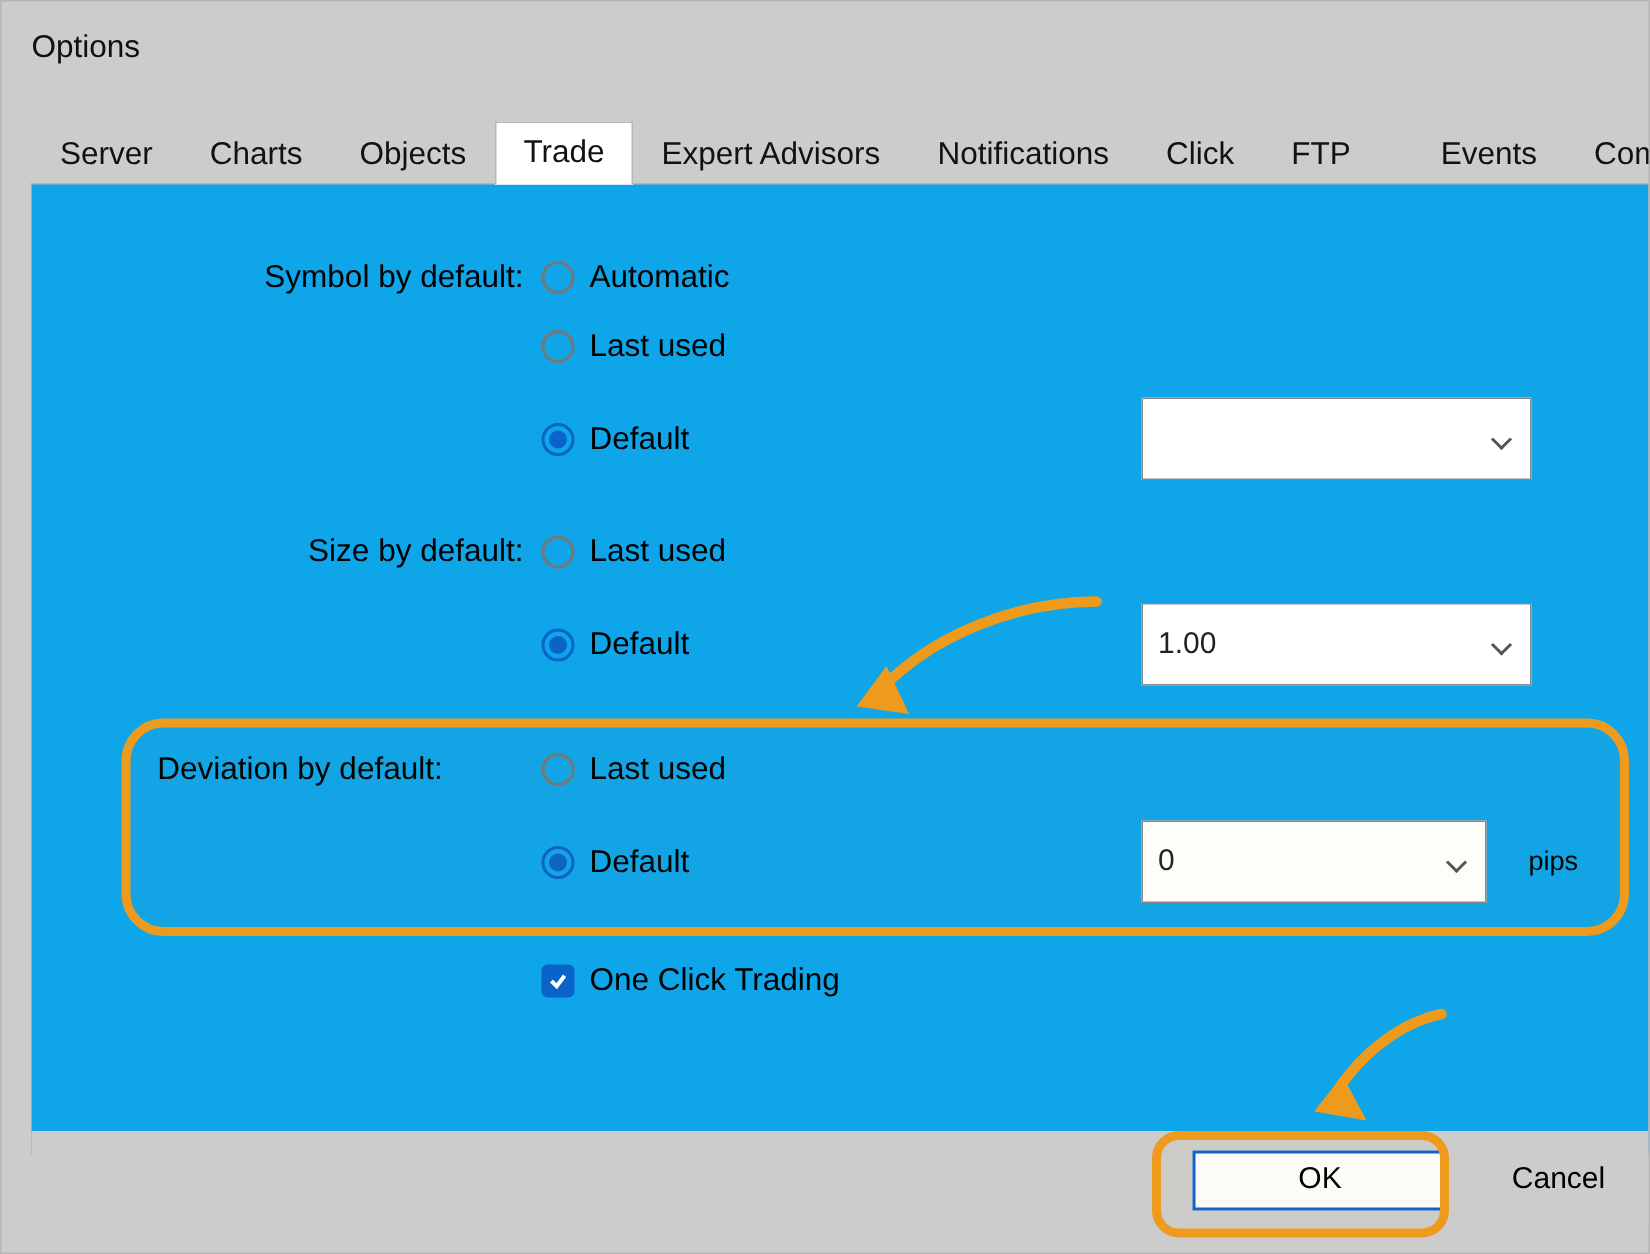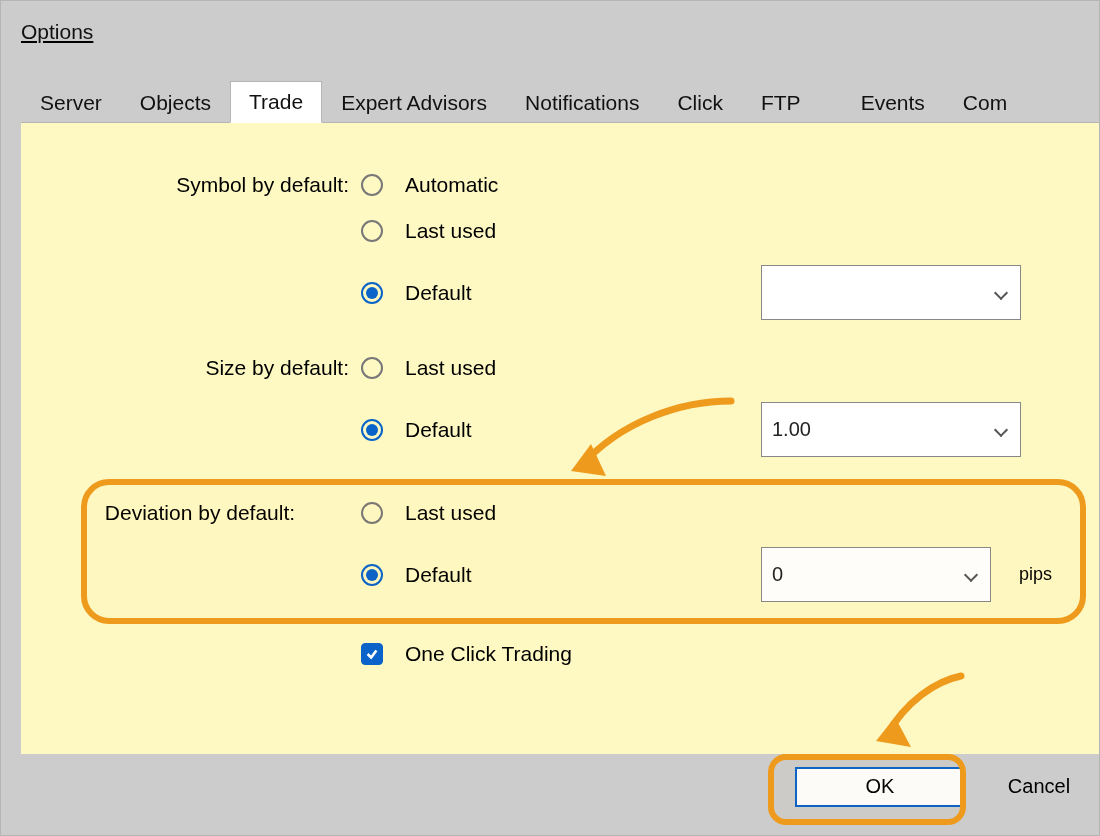--- a/index.html
+++ b/index.html
@@ -3,21 +3,20 @@
 <meta charset="utf-8">
 <style>
   * { box-sizing: border-box; font-family: "Segoe UI", Arial, sans-serif; }
   html, body { margin: 0; padding: 0; background: #fff; }
   .window {
     width: 1100px; height: 836px;
     background: #cccccc;
     border: 1px solid #b5b5b5;
     position: relative;
     overflow: hidden;
-    text-decoration: underline;
   }
   .titlebar {
     height: 62px;
     display: flex; align-items: center;
     padding-left: 20px;
     font-size: 21px;
     color: #111;
   }
   .tabs {
     position: absolute;
@@ -38,36 +37,36 @@
   .tab.active {
     background: #fff;
     border-color: #b5b5b5;
     border-bottom: 1px solid #fff;
     position: relative;
     z-index: 2;
   }
   .content {
     position: absolute;
     left: 20px; right: 0; top: 121px; bottom: 65px;
-    background: #fef9c3;
+    background: #0ea5e9;
     border-top: 1px solid #b5b5b5;
     padding: 50px 30px 20px 30px;
   }
   .form-grid {
     display: grid;
     grid-template-columns: 310px 400px 300px;
     row-gap: 22px;
     align-items: center;
   }
   .label-cell {
     text-align: right;
     font-size: 21px;
     padding-right: 12px;
   }
-  .radio-cell, .checkbox-cell { display: flex; align-items: center; gap: 22px; font-size: 21px; }
+  .radio-cell, .checkbox-cell { display: flex; align-items: center; gap: 10px; font-size: 21px; }
   .radio-outer {
     width: 22px; height: 22px; border-radius: 50%;
     border: 2px solid #777;
     display: inline-flex; align-items: center; justify-content: center;
   }
   .radio-outer.selected { border-color: #0a63c9; }
   .radio-inner {
     width: 12px; height: 12px; border-radius: 50%;
     background: #0a63c9;
     display: none;
@@ -131,20 +130,21 @@
 <body>
 
 <div class="window">
 
   <div class="titlebar">
     <span>Options</span>
   </div>
 
   <div class="tabs">
     <div class="tab"><span>Server</span></div>
+    <div class="tab"><span>Charts</span></div>
     <div class="tab"><span>Objects</span></div>
     <div class="tab active"><span>Trade</span></div>
     <div class="tab"><span>Expert Advisors</span></div>
     <div class="tab"><span>Notifications</span></div>
     <div class="tab"><span>Click</span></div>
     <div class="tab" style="padding-right:40px;"><span>FTP</span></div>
     <div class="tab"><span>Events</span></div>
     <div class="tab"><span>Com</span></div>
   </div>
 

